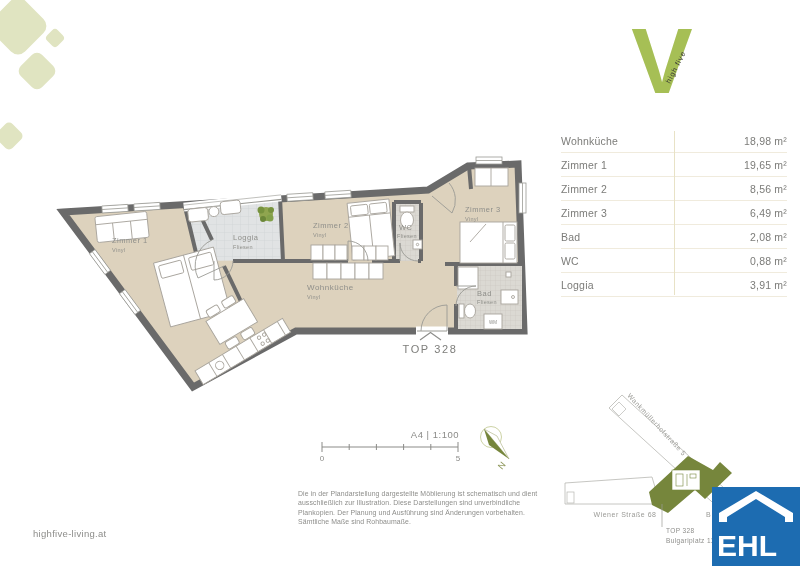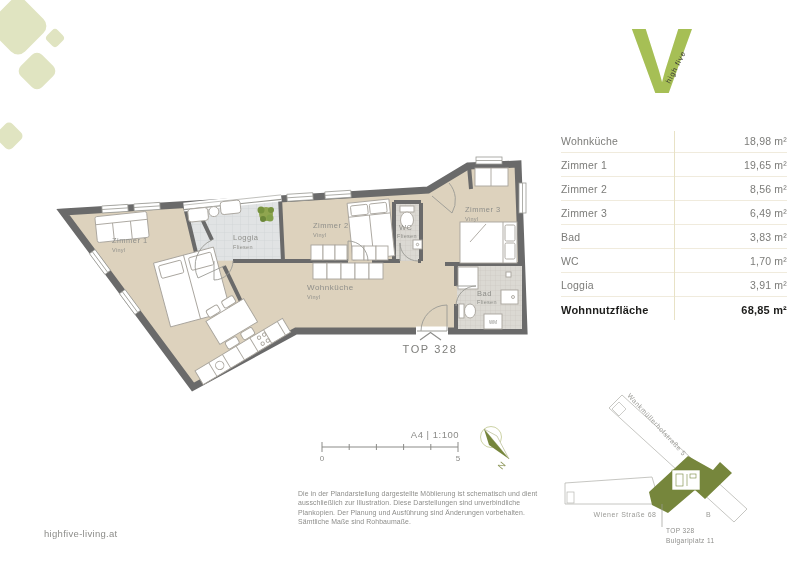--- a/index.html
+++ b/index.html
@@ -10,21 +10,21 @@
 
   .hdr{position:absolute;left:561px;top:106px;width:226px;text-align:center;
        font-size:11.5px;font-weight:700;color:#1d1d1b;letter-spacing:.35px;}
   .areas{position:absolute;left:561px;top:129px;width:226px;}
   .areas .vdiv{position:absolute;left:50%;top:2px;bottom:2px;width:1px;background:#e8e2c6;}
   .trow{display:flex;justify-content:space-between;align-items:center;height:23px;
         border-bottom:1px solid #f0ebdd;font-size:10.5px;color:#7c7c79;letter-spacing:.2px;}
   .trow.total{height:25px;border-bottom:none;font-weight:700;color:#1d1d1b;font-size:11px;}
   .disc{position:absolute;left:298px;top:489px;width:240px;font-size:6.9px;
         line-height:9.3px;color:#8d8d8a;letter-spacing:.1px;}
-  .site-url{position:absolute;left:44px;top:528px;font-size:9.5px;color:#8d8d8a;
+  .site-url{position:absolute;left:33px;top:528px;font-size:9.5px;color:#8d8d8a;
         letter-spacing:.3px;text-decoration:none;}
   .ehl{position:absolute;left:712px;top:487px;width:88px;height:79px;background:#1d6cb1;}
   .ehl svg{position:absolute;left:0;top:0;}
   .ehl-text{position:absolute;left:5px;bottom:3px;font-size:30px;font-weight:700;
         color:#fff;letter-spacing:0;}
 </style>
 </head>
 <body>
 
 <div class="page">
@@ -301,39 +301,41 @@
   <div class="trow">
     <span>Zimmer 2</span>
     <span>8,56 m²</span>
   </div>
   <div class="trow">
     <span>Zimmer 3</span>
     <span>6,49 m²</span>
   </div>
   <div class="trow">
     <span>Bad</span>
-    <span>3,83 m²</span>
+    <span>2,08 m²</span>
   </div>
   <div class="trow">
     <span>WC</span>
-    <span>1,70 m²</span>
+    <span>0,88 m²</span>
   </div>
   <div class="trow">
     <span>Loggia</span>
     <span>3,91 m²</span>
-  </div>
-  <div class="trow total">
-    <span>Wohnnutzfläche</span>
-    <span>68,85 m²</span>
   </div>
 </div>
 
 <div class="disc">
   <div>Die in der Plandarstellung dargestellte Möblierung ist schematisch und dient</div>
   <div>ausschließlich zur Illustration. Diese Darstellungen sind unverbindliche</div>
   <div>Plankopien. Der Planung und Ausführung sind Änderungen vorbehalten.</div>
   <div>Sämtliche Maße sind Rohbaumaße.</div>
 </div>
 
 <a class="site-url" href="#">highfive-living.at</a>
 
-
+<div class="ehl">
+  <svg width="88" height="79" viewBox="0 0 88 79">
+    <path d="M7,35 V26 L44,4 L81,26 V35 H73 V30 L44,12 L15,30 V35 Z" fill="#ffffff"></path>
+  </svg>
+  <div class="ehl-text">EHL</div>
 </div>
 
+</div>
+
 </body></html>

